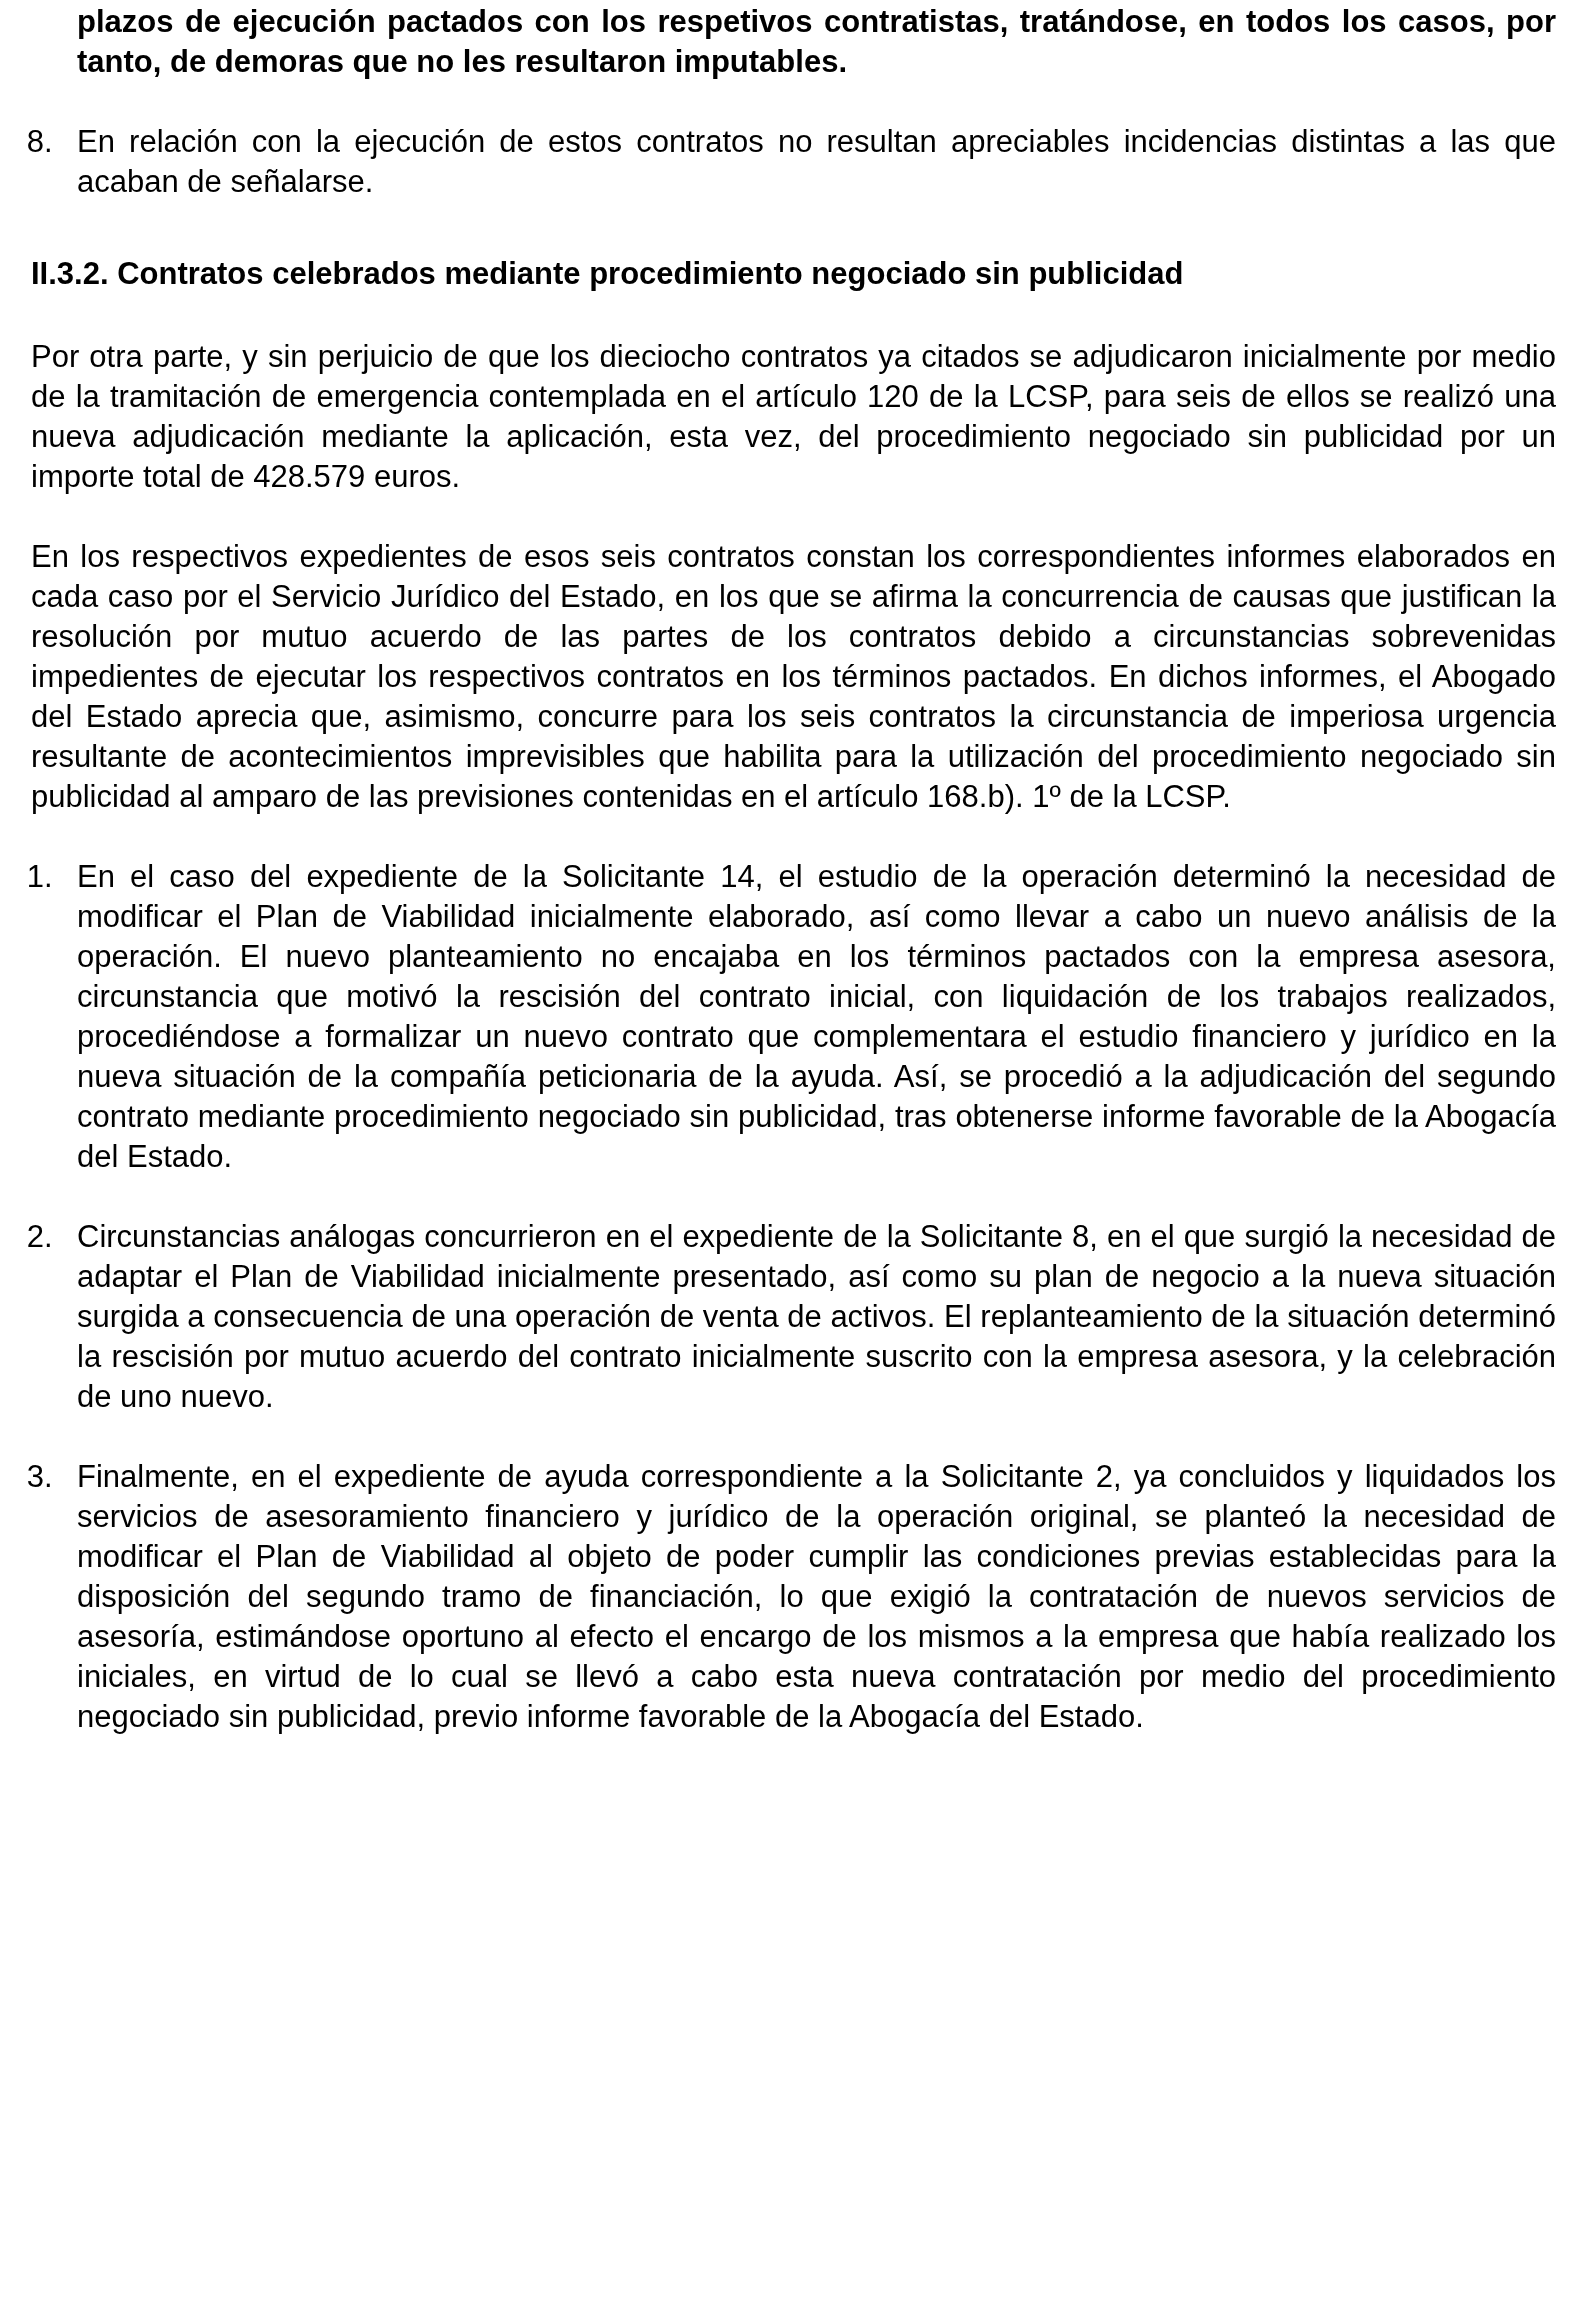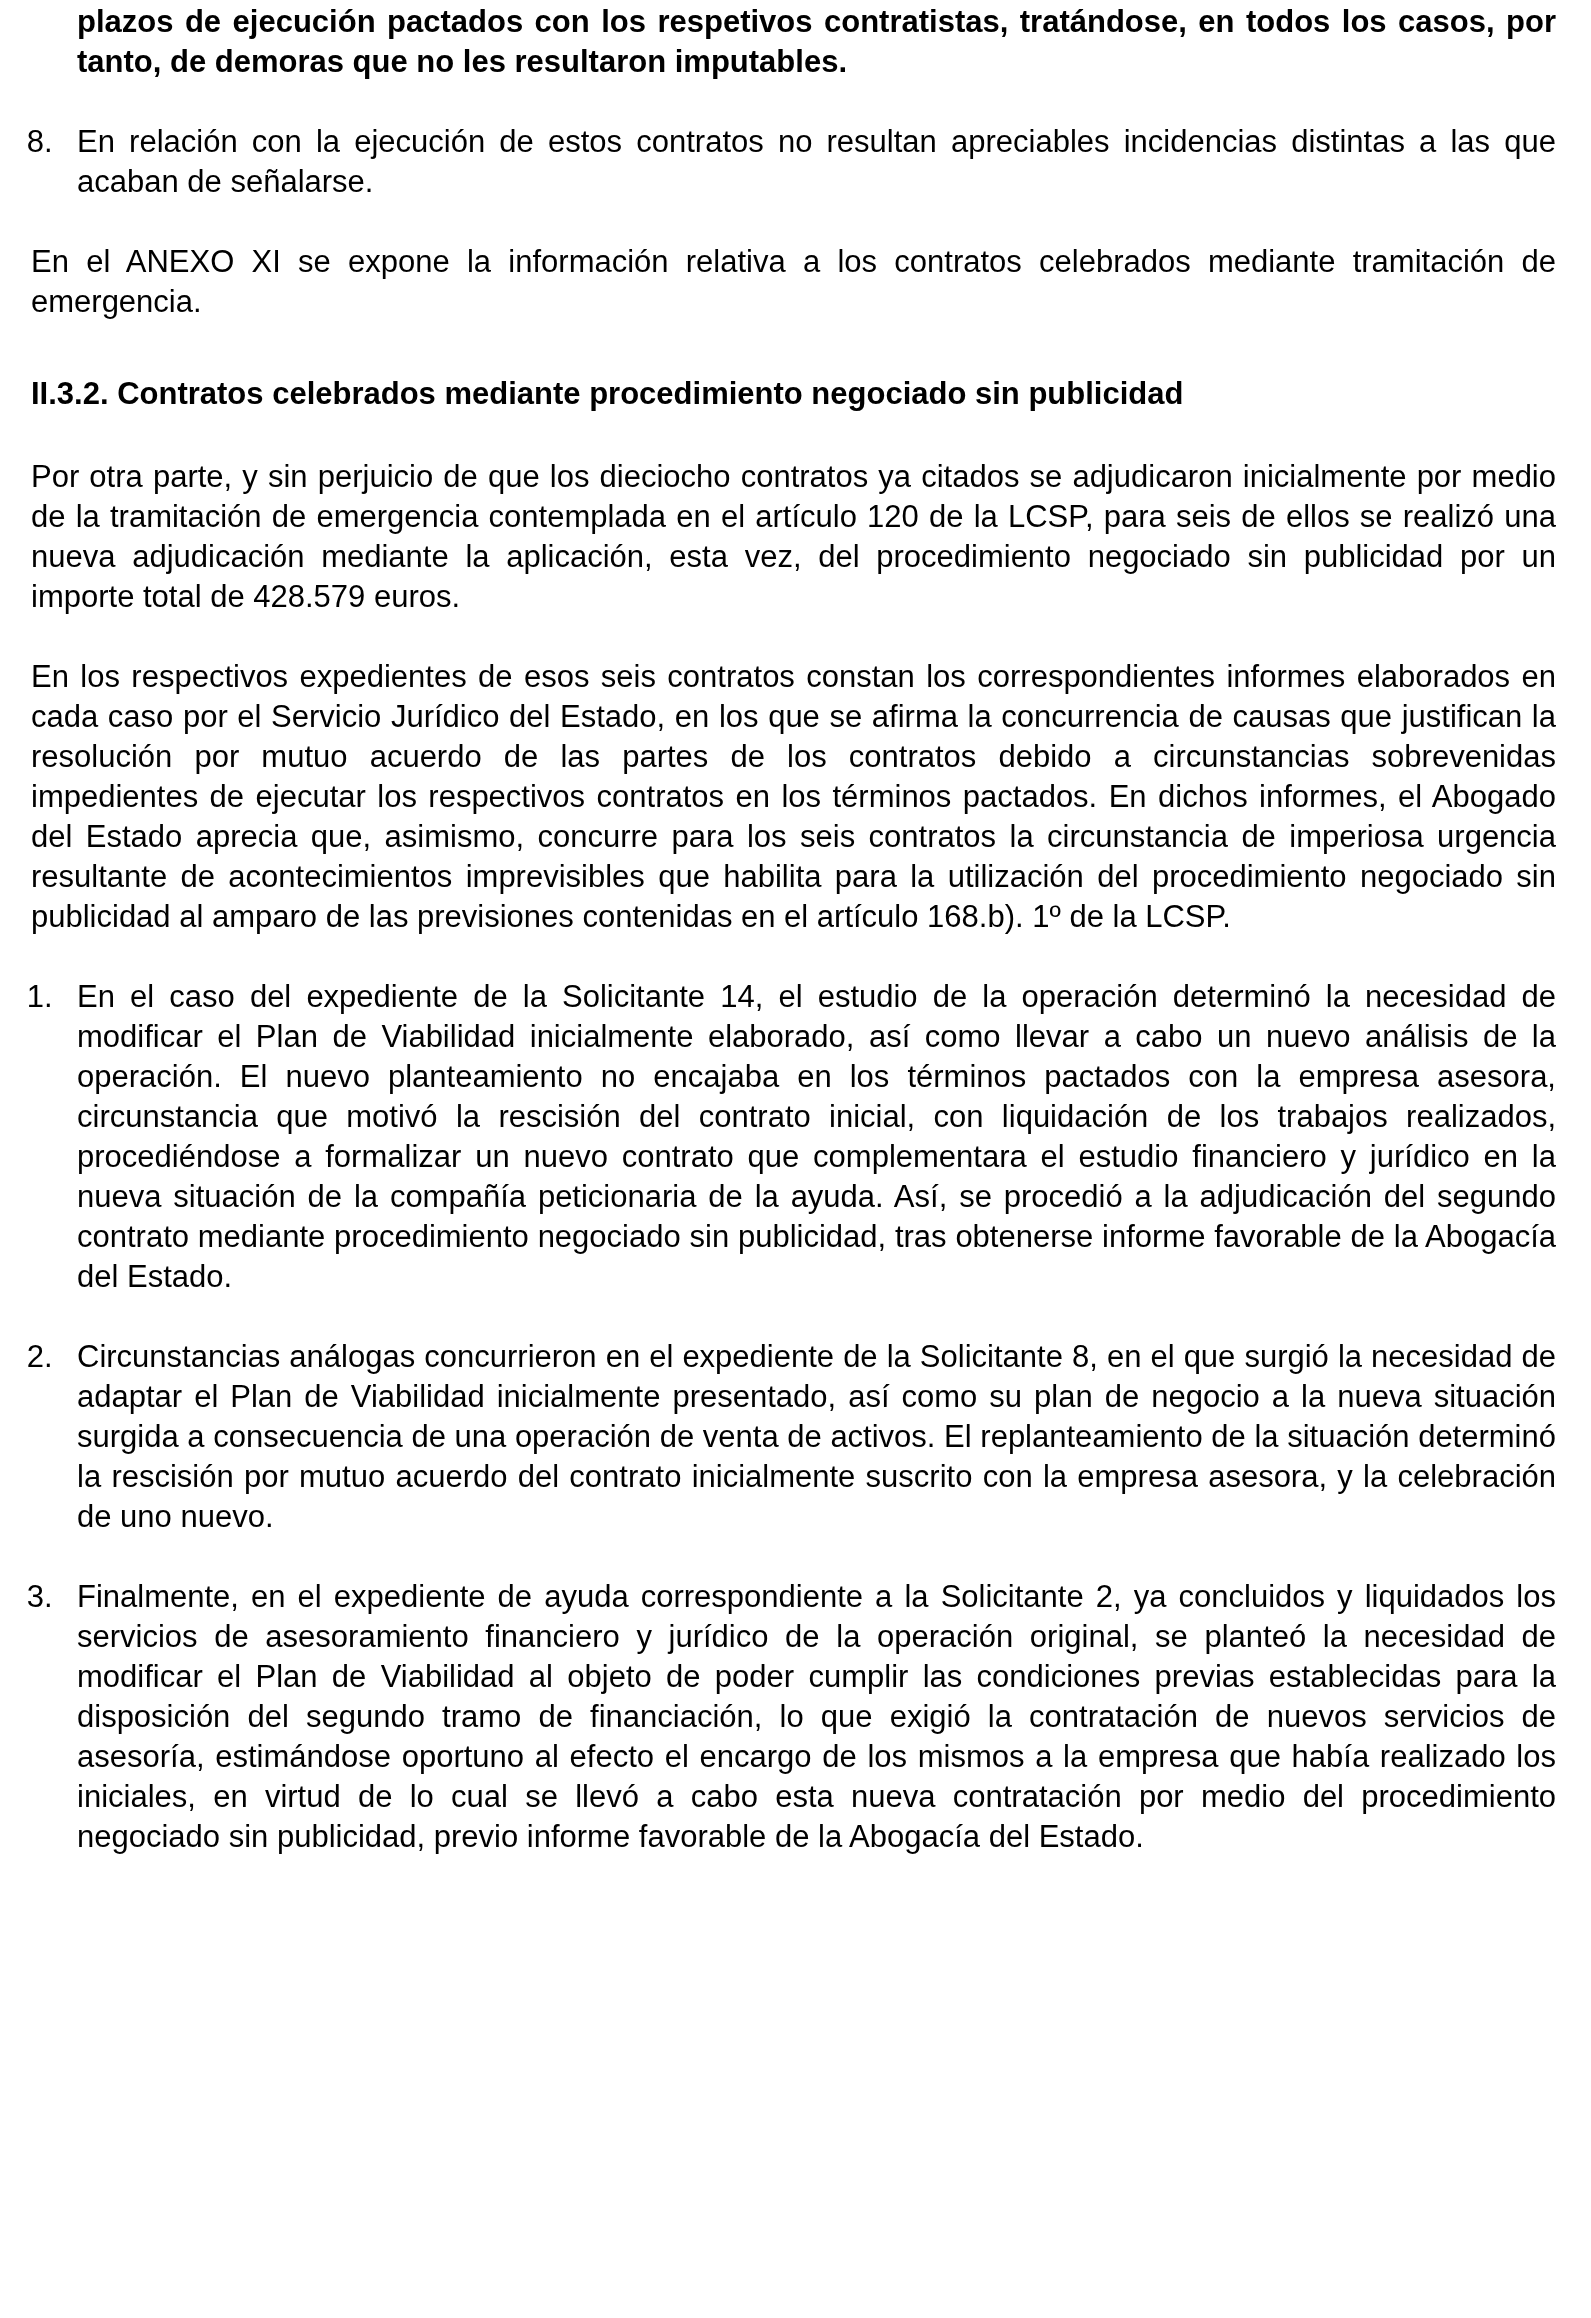--- a/index.html
+++ b/index.html
@@ -59,21 +59,20 @@
 
 <div class="page">
 
   <p class="para indent">plazos de ejecución pactados con los respetivos contratistas, tratándose, en todos los casos, por tanto, de demoras que no les resultaron imputables.</p>
 
   <div class="list-item gap">
     <span class="num">8.</span>
     <p class="para">En relación con la ejecución de estos contratos no resultan apreciables incidencias distintas a las que acaban de señalarse.</p>
   </div>
 
-  <p class="para gap">En el ANEXO XI se expone la información relativa a los contratos celebrados mediante tramitación de emergencia.</p>
 
   <h2 class="heading">II.3.2. Contratos celebrados mediante procedimiento negociado sin publicidad</h2>
 
   <p class="para after-heading">Por otra parte, y sin perjuicio de que los dieciocho contratos ya citados se adjudicaron inicialmente por medio de la tramitación de emergencia contemplada en el artículo 120 de la LCSP, para seis de ellos se realizó una nueva adjudicación mediante la aplicación, esta vez, del procedimiento negociado sin publicidad por un importe total de 428.579 euros.</p>
 
   <p class="para gap">En los respectivos expedientes de esos seis contratos constan los correspondientes informes elaborados en cada caso por el Servicio Jurídico del Estado, en los que se afirma la concurrencia de causas que justifican la resolución por mutuo acuerdo de las partes de los contratos debido a circunstancias sobrevenidas impedientes de ejecutar los respectivos contratos en los términos pactados. En dichos informes, el Abogado del Estado aprecia que, asimismo, concurre para los seis contratos la circunstancia de imperiosa urgencia resultante de acontecimientos imprevisibles que habilita para la utilización del procedimiento negociado sin publicidad al amparo de las previsiones contenidas en el artículo 168.b). 1º de la LCSP.</p>
 
 
   <div class="list-item gap">
     <span class="num">1.</span>

